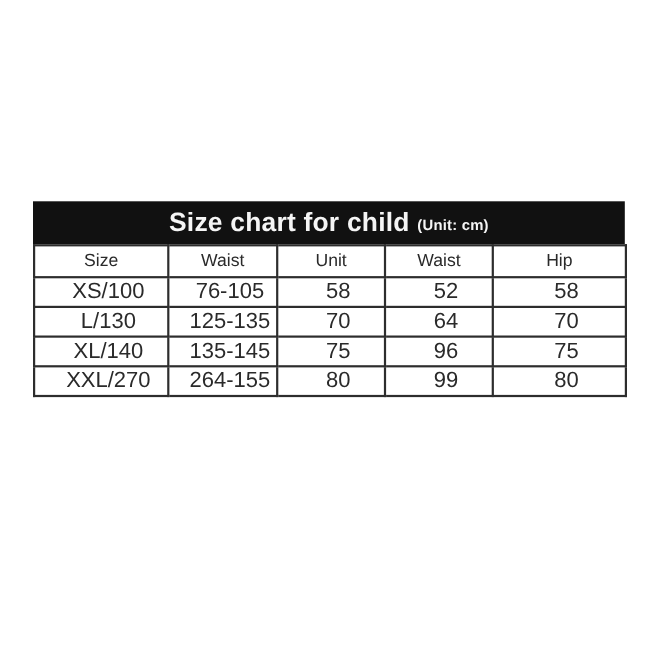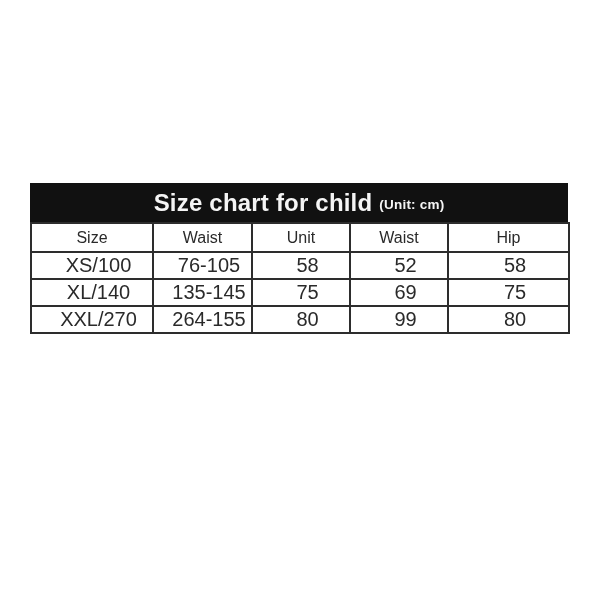--- a/index.html
+++ b/index.html
@@ -100,24 +100,31 @@
       </thead>
       <tbody>
         <tr>
           <td>XS/100</td>
           <td>76-105</td>
           <td>58</td>
           <td>52</td>
           <td>58</td>
         </tr>
         <tr>
+          <td>L/130</td>
+          <td>125-135</td>
+          <td>70</td>
+          <td>64</td>
+          <td>70</td>
+        </tr>
+        <tr>
           <td>XL/140</td>
           <td>135-145</td>
           <td>75</td>
-          <td>69</td>
+          <td>96</td>
           <td>75</td>
         </tr>
         <tr>
           <td>XXL/270</td>
           <td>264-155</td>
           <td>80</td>
           <td>99</td>
           <td>80</td>
         </tr>
       </tbody>

